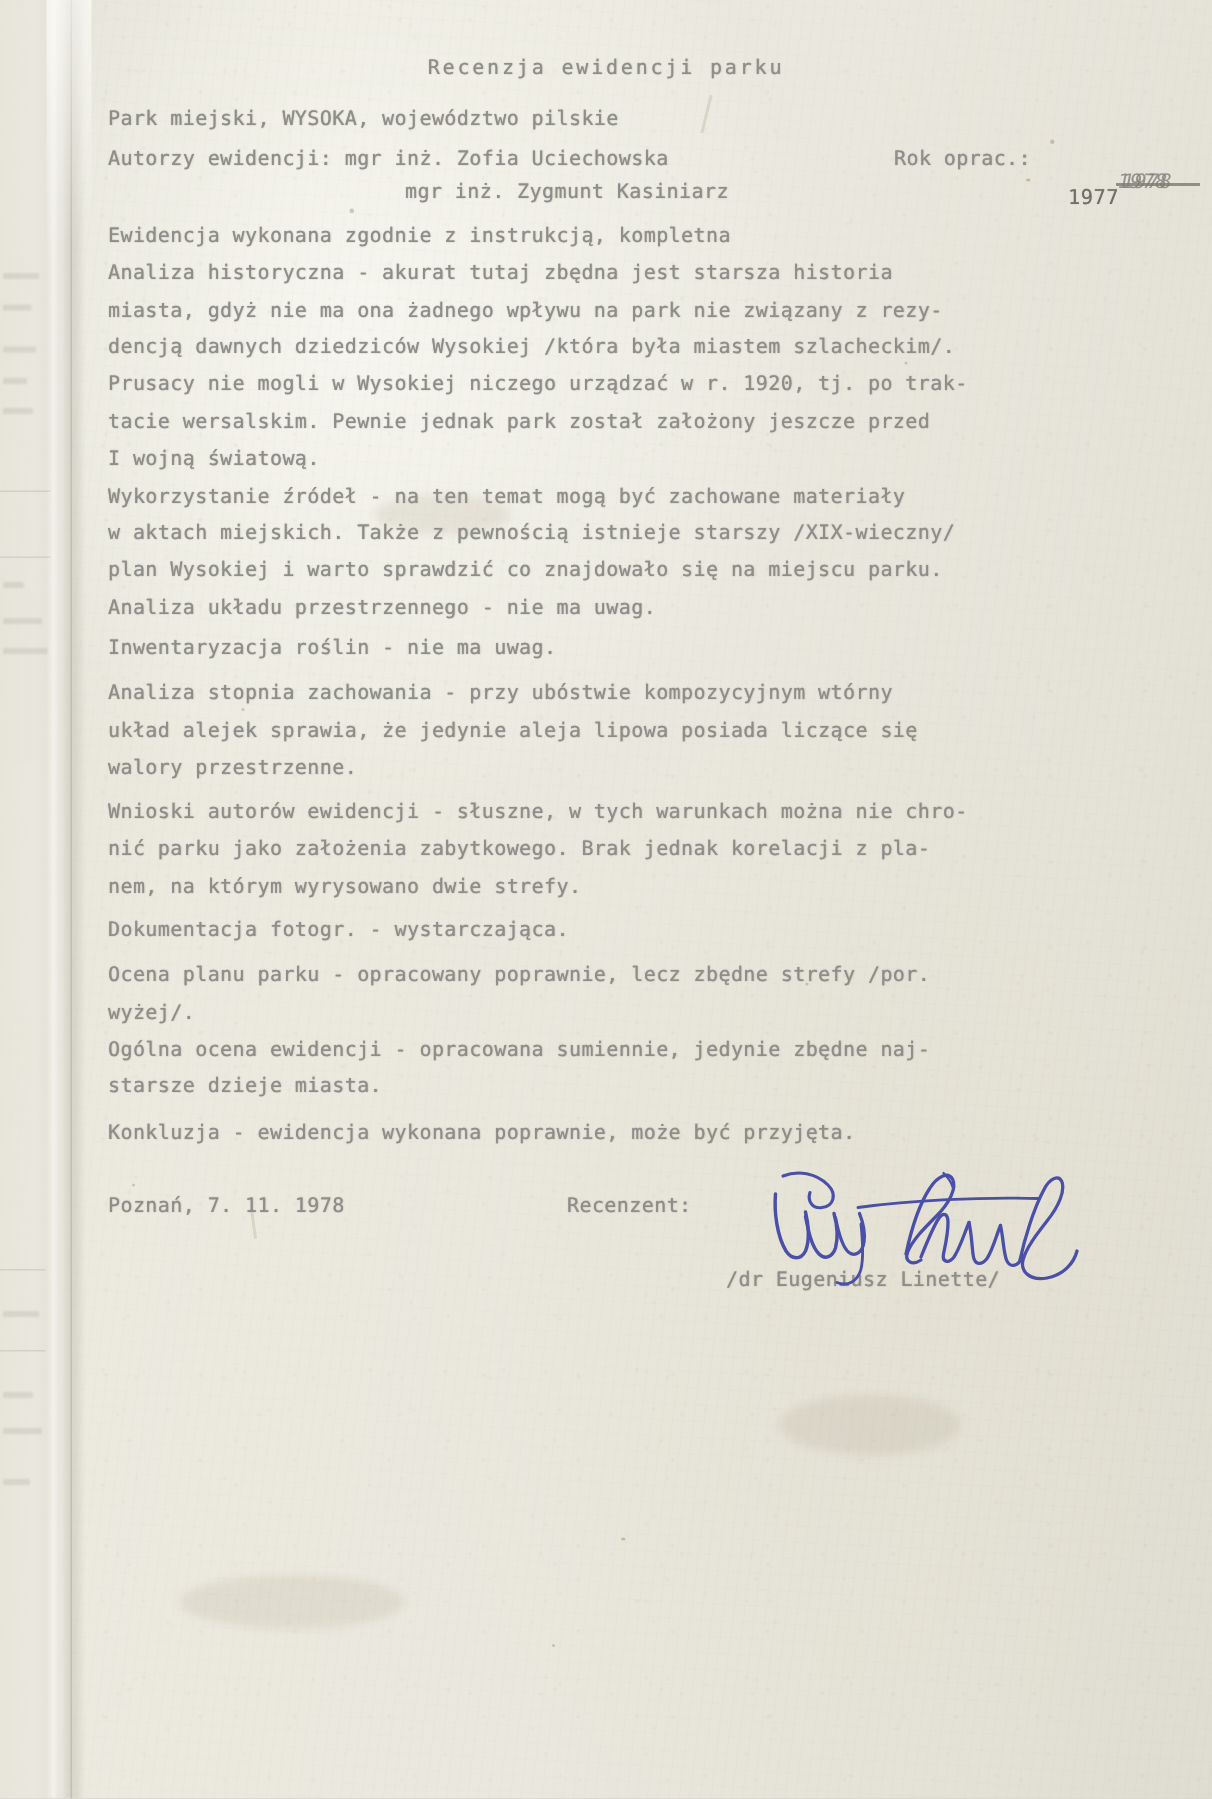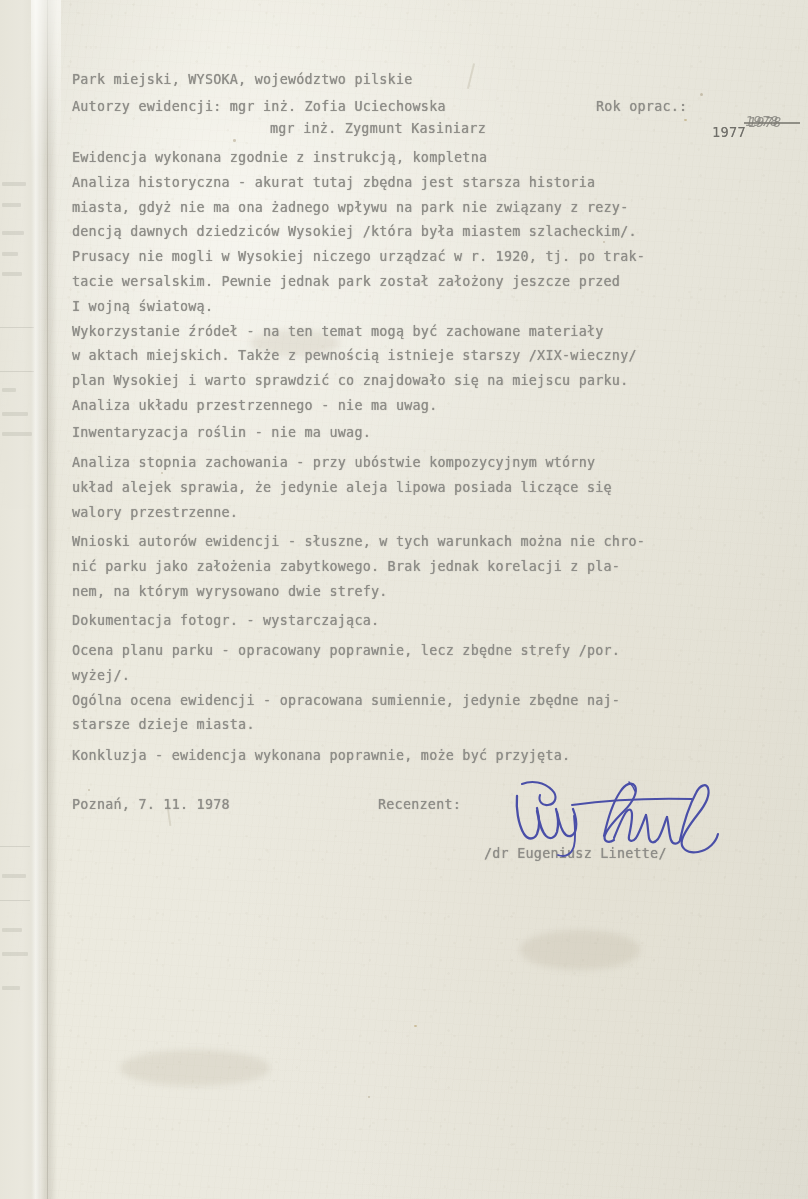--- a/index.html
+++ b/index.html
@@ -240,20 +240,21 @@
   <div class="speck" style="left:88px;  top:789px; width:2px;  height:2px;"></div>
   <div class="speck" style="left:537px; top:655px; width:2px;  height:2px;"></div>
   <div class="speck" style="left:161px; top:472px; width:2px;  height:2px;"></div>
 
   <div class="smudge" style="left:250px; top:330px; width:90px; height:26px;"></div>
   <div class="smudge" style="left:520px; top:930px; width:120px;height:40px;"></div>
   <div class="smudge" style="left:120px; top:1050px;width:150px;height:36px;"></div>
   <div class="scratch" style="left:470px; top:63px; width:1.5px; height:26px; transform:rotate(14deg);"></div>
   <div class="scratch" style="left:168px; top:806px; width:1.5px; height:20px; transform:rotate(-8deg);"></div>
 
+  <div class="title-line">Recenzja ewidencji parku</div>
 
   <div class="typed body-text ln" style="top:72px;">Park miejski, WYSOKA, województwo pilskie</div>
 
   <div class="typed body-text ln" style="top:99px;">Autorzy ewidencji: mgr inż. Zofia Uciechowska</div>
 
   <div class="typed ln" style="top:121px; left:270px;">mgr inż. Zygmunt Kasiniarz</div>
 
   <div class="typed rok-label ln" style="top:99px;">Rok oprac.:</div>
 
   <div class="rok-strike" style="top:99px;">

